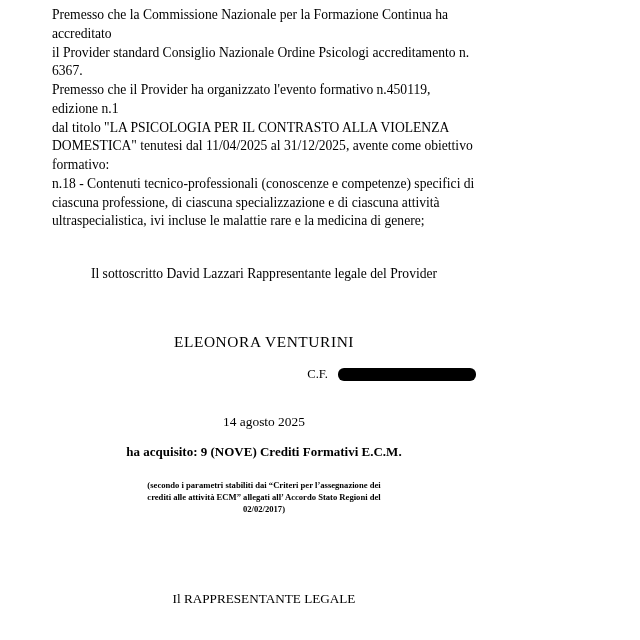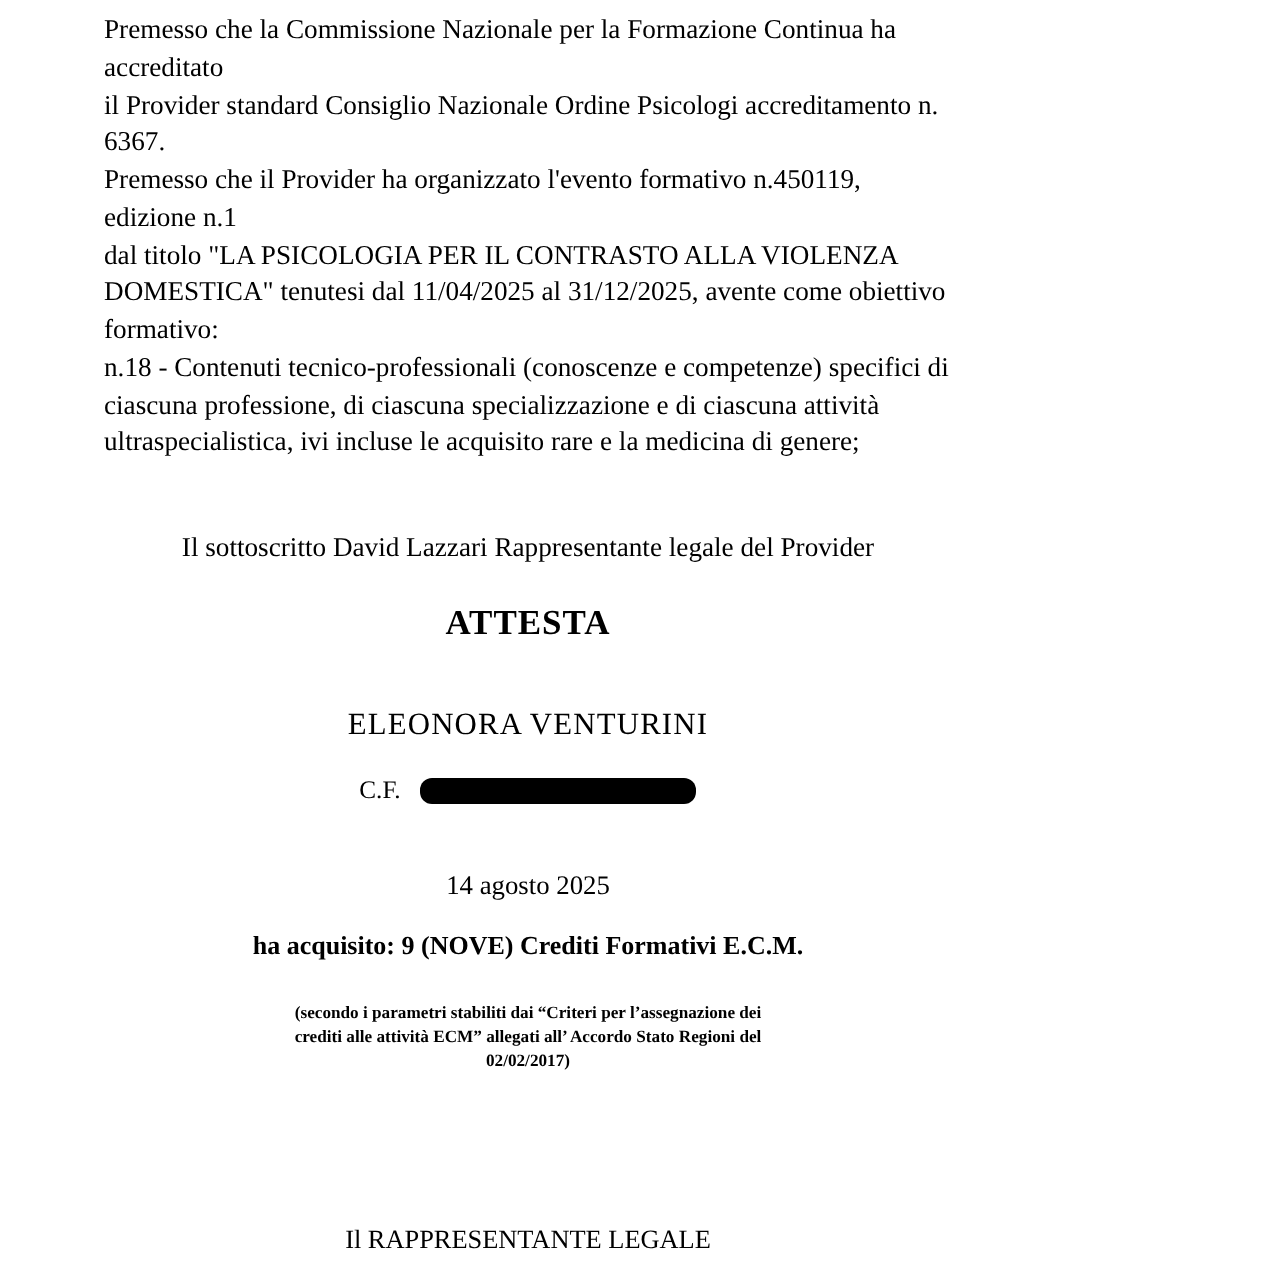--- a/index.html
+++ b/index.html
@@ -60,21 +60,21 @@
   }
   .che-il {
     font-size: 12.4px;
   }
   .nome {
     font-size: 15.4px;
     letter-spacing: 0.6px;
   }
   .cf-row {
     display: flex;
-    justify-content: center;
+    justify-content: flex-end;
     align-items: center;
     gap: 10px;
   }
   .cf-label {
     font-size: 12.6px;
   }
   .cf-redacted {
     display: inline-block;
     width: 138px;
     height: 13px;
@@ -116,30 +116,29 @@
 
   <div class="premessa">
     <p>Premesso che la Commissione Nazionale per la Formazione Continua ha accreditato</p>
     <p>il Provider standard Consiglio Nazionale Ordine Psicologi accreditamento n. 6367.</p>
     <p>Premesso che il Provider ha organizzato l'evento formativo n.450119, edizione n.1</p>
     <p>dal titolo "LA PSICOLOGIA PER IL CONTRASTO ALLA VIOLENZA</p>
     <p>DOMESTICA" tenutesi dal 11/04/2025 al 31/12/2025, avente come obiettivo</p>
     <p>formativo:</p>
     <p>n.18 - Contenuti tecnico-professionali (conoscenze e competenze) specifici di</p>
     <p>ciascuna professione, di ciascuna specializzazione e di ciascuna attività</p>
-    <p>ultraspecialistica, ivi incluse le acquisito rare e la medicina di genere;</p>
+    <p>ultraspecialistica, ivi incluse le malattie rare e la medicina di genere;</p>
   </div>
 
   <div class="gap-1"></div>
 
   <div class="center sottoscritto">Il sottoscritto David Lazzari Rappresentante legale del Provider</div>
 
   <div class="gap-2"></div>
 
-  <div class="center attesta">ATTESTA</div>
 
   <div class="gap-3"></div>
 
 
   <div class="gap-4"></div>
 
   <div class="center nome">ELEONORA VENTURINI</div>
 
   <div class="gap-5"></div>
 

